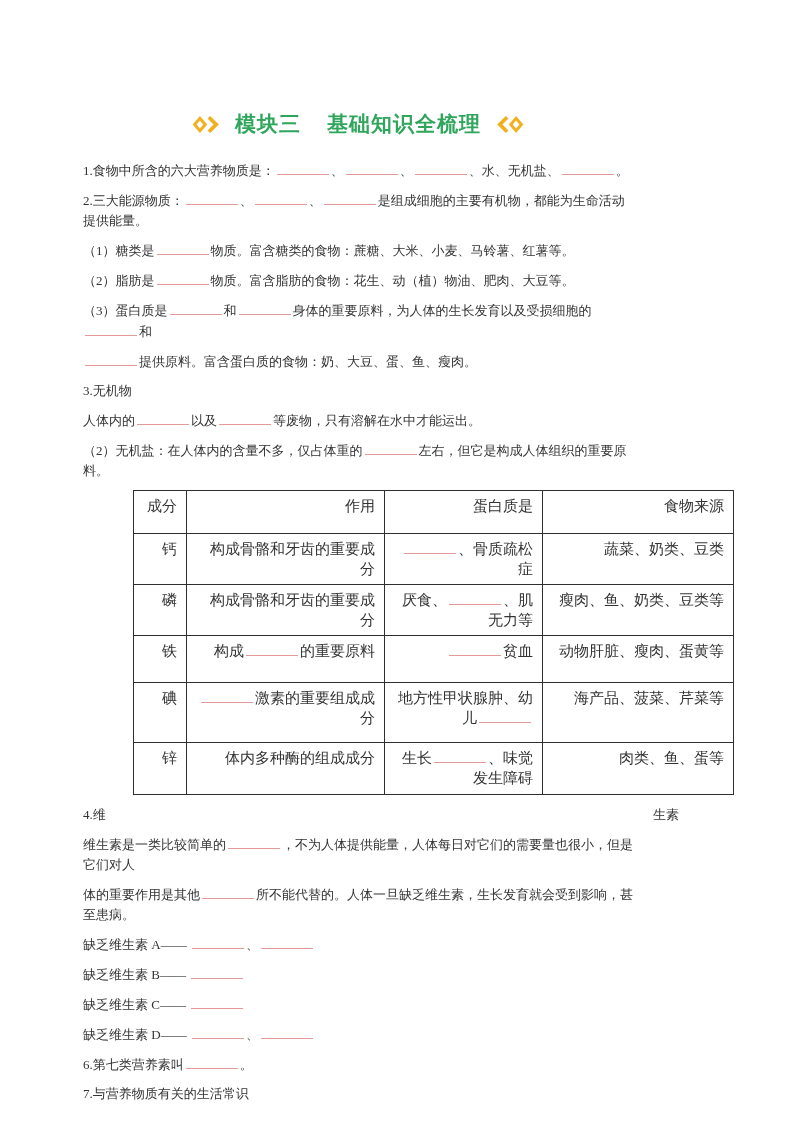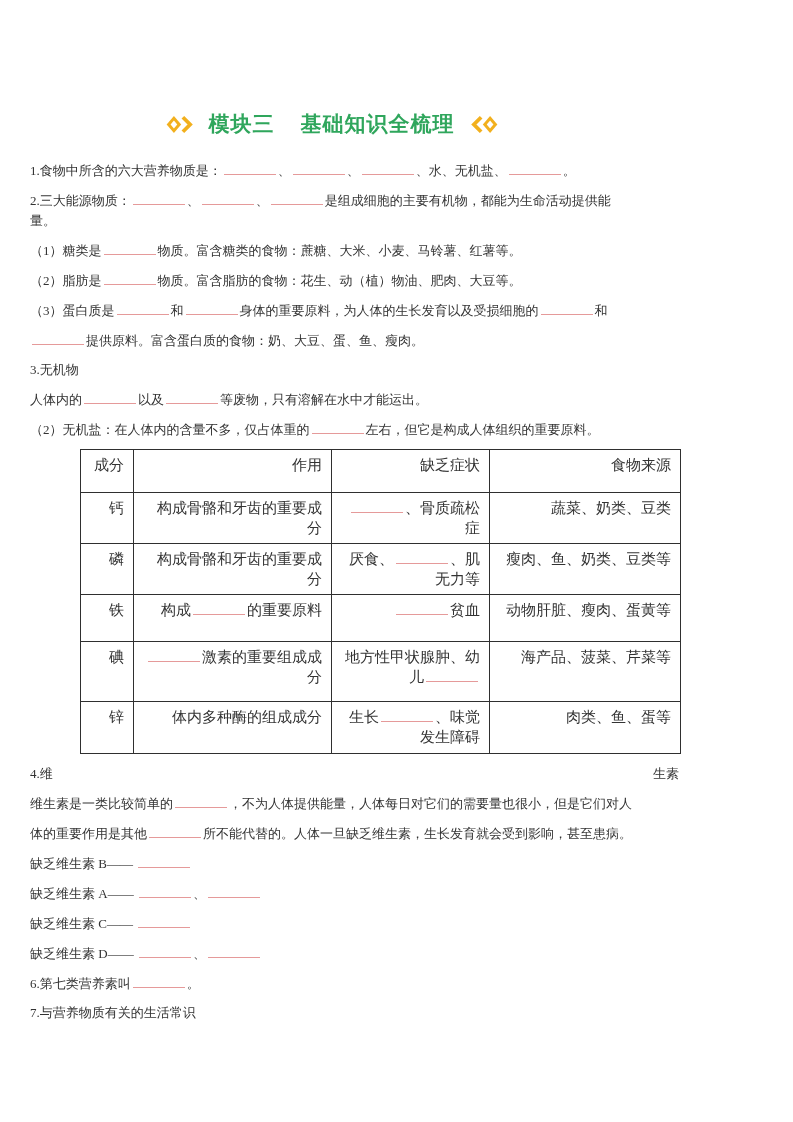--- a/index.html
+++ b/index.html
@@ -8,21 +8,21 @@
     --blank:#e59a9a;
     --ink:#333333;
     --border:#2f2f2f;
   }
   html,body{margin:0;padding:0;background:#ffffff;}
   body{
     width:793px;height:1122px;overflow:hidden;
     font-family:"Liberation Serif","DejaVu Serif",serif;
     color:var(--ink);
   }
-  .page{box-sizing:border-box;width:696px;height:1122px;padding:112px 63px 0 30px;}
+  .page{box-sizing:border-box;width:696px;height:1122px;padding:112px 63px 0 83px;}
   .title-row{
     display:flex;align-items:center;justify-content:center;
     margin:0 0 24px 0;
   }
   .deco-icon{color:var(--gold);flex:0 0 auto;}
   .deco-icon.left{margin-right:16px;}
   .deco-icon.right{margin-left:16px;}
   .title-text{
     color:var(--accent);font-weight:bold;font-size:21px;line-height:24px;
     letter-spacing:1px;white-space:nowrap;
@@ -88,21 +88,21 @@
     <colgroup>
       <col style="width:53px">
         <col style="width:198px">
         <col style="width:158px">
         <col style="width:191px">
     </colgroup>
     <thead>
       <tr>
           <th>成分</th>
           <th>作用</th>
-          <th>缺乏症状</th>
+          <th>蛋白质是</th>
           <th>食物来源</th>
         </tr>
     </thead>
     <tbody>
         <tr>
           <td>钙</td>
           <td><span>构成骨骼和牙齿的重要成分</span></td>
           <td><span class="blank" style="width: 52px;"></span><span>、骨质疏松症</span></td>
           <td><span>蔬菜、奶类、豆类</span></td>
         </tr>
@@ -133,21 +133,21 @@
       </tbody>
   </table>
 
   <div>
       <div class="para split">
         <span>4.维</span>
         <span>生素</span>
       </div>
       <div class="para"><span>维生素是一类比较简单的</span><span class="blank" style="width: 52px;"></span><span>，不为人体提供能量，人体每日对它们的需要量也很小，但是它们对人</span></div>
       <div class="para"><span>体的重要作用是其他</span><span class="blank" style="width: 52px;"></span><span>所不能代替的。人体一旦缺乏维生素，生长发育就会受到影响，甚至患病。</span></div>
+      <div class="para"><span>缺乏维生素 A—— </span><span class="blank" style="width: 52px;"></span><span>、</span><span class="blank" style="width: 52px;"></span></div>
       <div class="para"><span>缺乏维生素 B—— </span><span class="blank" style="width: 52px;"></span></div>
-      <div class="para"><span>缺乏维生素 A—— </span><span class="blank" style="width: 52px;"></span><span>、</span><span class="blank" style="width: 52px;"></span></div>
       <div class="para"><span>缺乏维生素 C—— </span><span class="blank" style="width: 52px;"></span></div>
       <div class="para"><span>缺乏维生素 D—— </span><span class="blank" style="width: 52px;"></span><span>、</span><span class="blank" style="width: 52px;"></span></div>
       <div class="para"><span>6.第七类营养素叫</span><span class="blank" style="width: 52px;"></span><span>。</span></div>
       <div class="para"><span>7.与营养物质有关的生活常识</span></div>
     </div>
 
 </div>
 
 </body></html>

